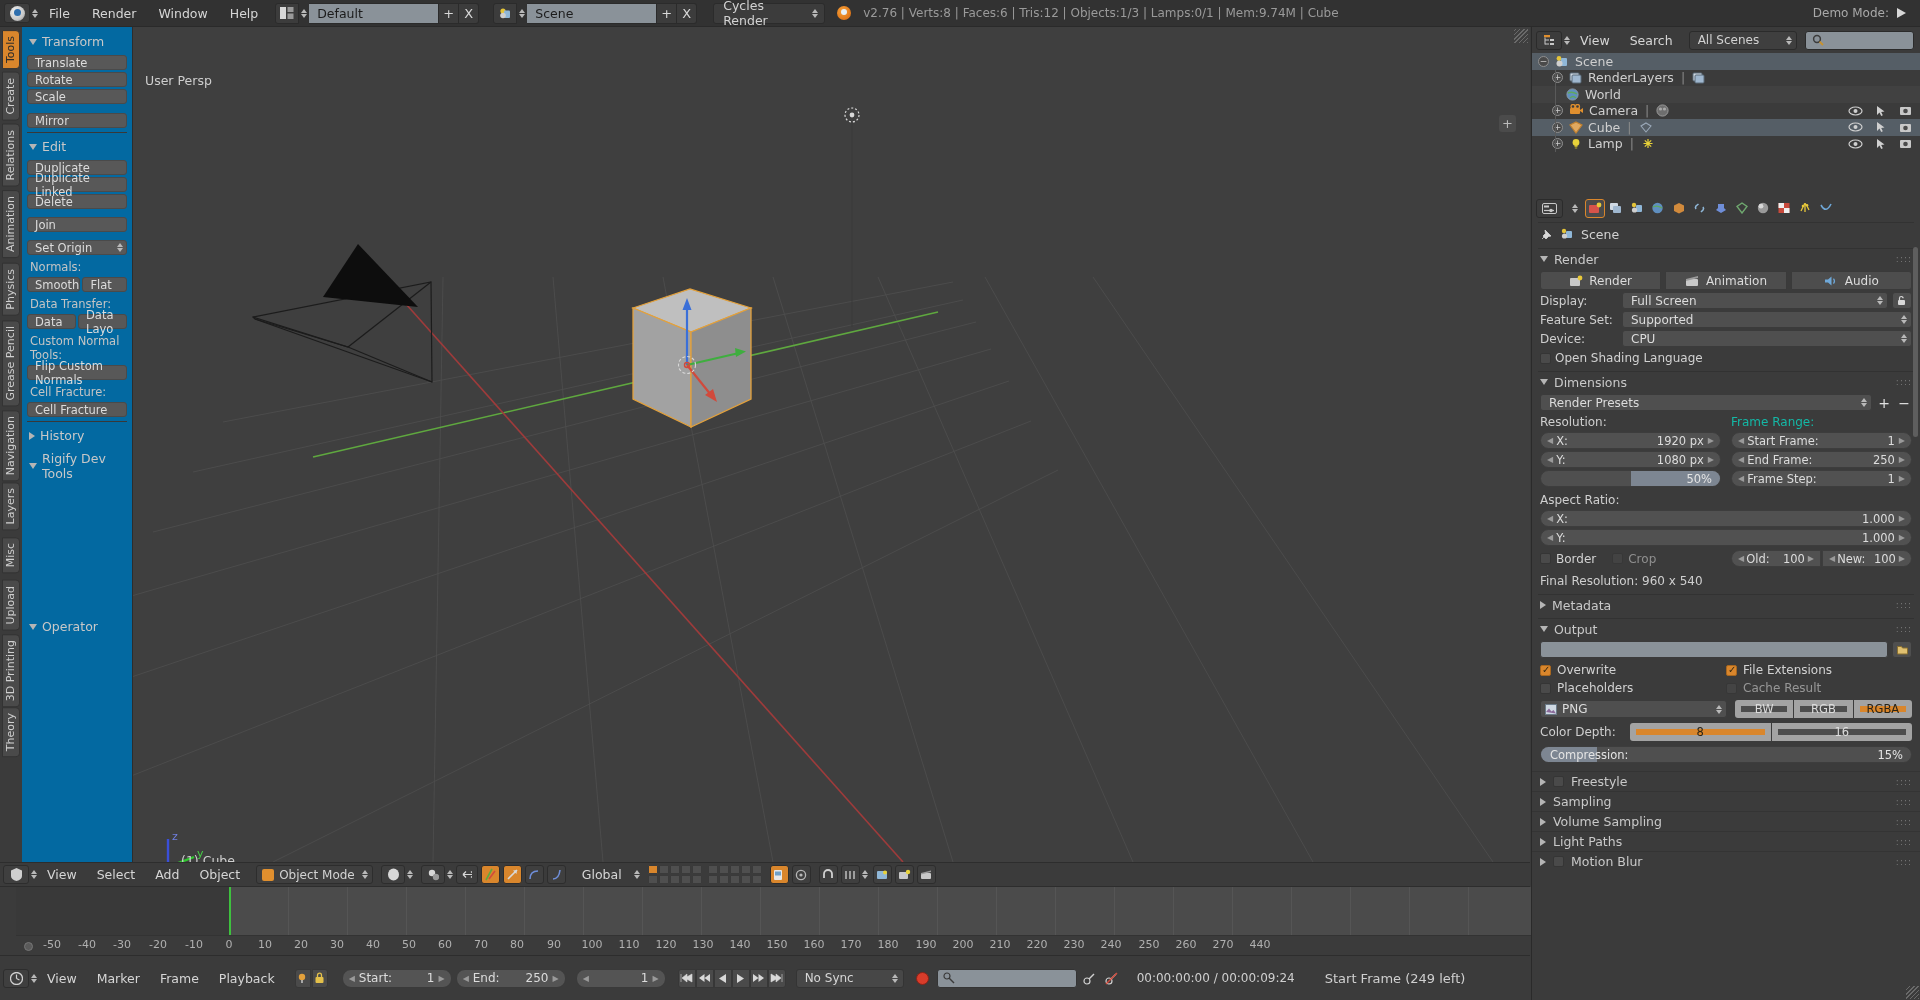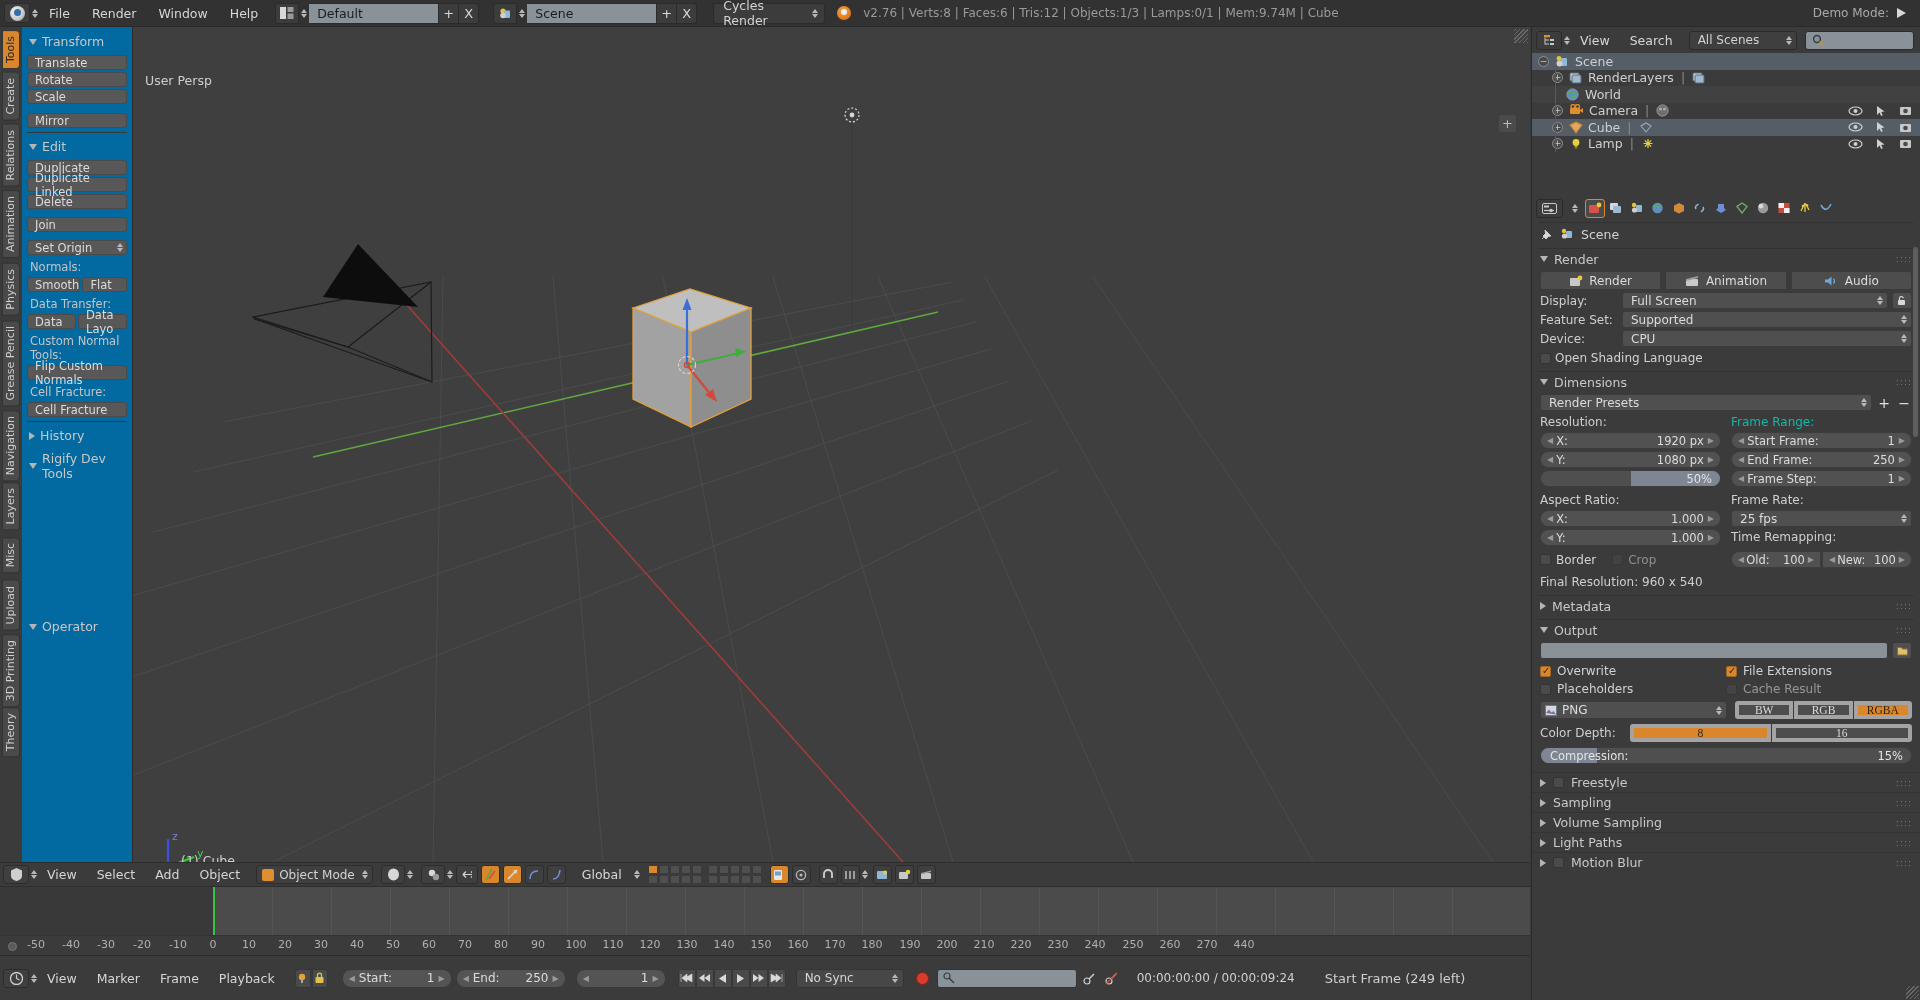--- a/index.html
+++ b/index.html
@@ -147,21 +147,21 @@
   .orange-box{width:12px;height:12px;background:#e08f2e;border-radius:2px;}
   .ico-sq { width:19px;height:19px;border:1px solid #2d2d2d;background:#3f3f3f;border-radius:3px;
             display:flex;align-items:center;justify-content:center;margin-left:3px;}
   .ico-sq.on { background:#d9862c; }
   .layer-grid{display:grid;grid-template-columns:repeat(5,10px);grid-template-rows:repeat(2,9px);gap:1px;margin-left:8px;}
   .layer-grid div{background:#4f4f4f;border:1px solid #3a3a3a;border-radius:1px;}
   .layer-grid div.act{background:#d9862c;}
 
   
   .timeline {
-    position:absolute; left:0; top:887px; width:1530px; height:68px;
+    position:absolute; left:16px; top:887px; width:1530px; height:68px;
     background:#3b3b3b;
   }
   .tl-track { position:absolute;left:0;top:0;width:1530px;height:48px;background:#4b4b4b;}
   .tl-before { position:absolute;left:0;top:0;width:213px;height:48px;background:#393939;}
   .tl-playhead{position:absolute;left:213px;top:0;width:2px;height:48px;background:#3ec13e;}
   .tl-ruler { position:absolute;left:0;top:48px;width:1530px;height:20px;background:#3b3b3b;border-top:1px solid #333;}
   .tl-tick { position:absolute; top:2px; font-size:11px; color:#b0b0b0; transform:translateX(-50%); }
   .tl-dot { position:absolute;left:8px;top:6px;width:9px;height:9px;border-radius:50%;background:#5a5a5a;border:1px solid #767676;}
   .tl-grid { position:absolute; top:0; width:1px; height:48px; background:#555; }
 
@@ -236,22 +236,22 @@
   .pr-chk.on{background:#d9862c;border-color:#a8671f;position:relative;}
   .pr-chk.on:after{content:"✓";position:absolute;left:1px;top:-2px;font-size:10px;color:#3a2a10;}
   .pr-num{height:17px;background:#515151;border:1px solid #3d3d3d;border-radius:9px;
      display:flex;align-items:center;justify-content:space-between;padding:0 6px;font-size:11.5px;color:#dcdcdc;}
   .pr-num .ar{color:#9a9a9a;font-size:8px;}
   .pr-slider{height:17px;background:#4f4f4f;border:1px solid #3d3d3d;border-radius:9px;position:relative;overflow:hidden;}
   .pr-slider .fill{position:absolute;left:0;top:0;height:100%;background:#7d8692;}
   .pr-slider .txt{position:relative;z-index:2;height:100%;display:flex;align-items:center;justify-content:flex-end;padding-right:8px;font-size:11.5px;color:#e4e4e4;}
   .pr-slider .txt.l{justify-content:space-between;padding-left:9px;}
   .pr-grp{display:flex;gap:1px;}
-  .pr-opt{flex:1;height:18px;background:#4d4d4d;border:4px solid #a3a3a3;display:flex;align-items:center;
-    justify-content:center;font-size:11.5px;color:#dcdcdc;font-family:Liberation Serif, serif;}
+  .pr-opt{flex:1;height:18px;background:#4d4d4d;border:6px solid #a3a3a3;display:flex;align-items:center;
+    justify-content:center;font-size:11.5px;color:#dcdcdc;}
   .pr-opt.on{background:#d9862c;color:#2b2416;}
   .pr-collapse{height:20px;display:flex;align-items:center;gap:7px;padding:0 8px;font-size:12.5px;color:#c9c9c9;
     border-top:1px solid #343434;}
   .pr-scroll{position:absolute;right:2px;top:50px;width:5px;height:190px;background:#5e5e5e;border-radius:3px;}
   .pr-grip{position:absolute;right:1px;bottom:1px;width:13px;height:13px;
     background:repeating-linear-gradient(-45deg,#6a6a6a 0 1px,transparent 1px 3px);}
   svg{display:block;}
 </style>
 </head>
 <body>
@@ -1253,31 +1253,20 @@
           <span>1.000</span>
             <span class="ar" style="margin-left:4px">▶</span>
         </div>
         <div class="pr-num">
           <span class="ar">◀</span>
             <span style="margin-right:auto;margin-left:3px">Y:</span>
           <span>1.000</span>
             <span class="ar" style="margin-left:4px">▶</span>
         </div>
       </div>
-      <div style="flex:1">
-        <div style="font-size:12px;color:#cfcfcf;margin-bottom:3px">Frame Rate:</div>
-        <div class="pr-val" style="height:17px;border-radius:3px;margin-bottom:3px">
-          <span>25 fps</span>
-          <span class="spin-arrows">
-              <i class="up"></i>
-              <i class="dn"></i>
-            </span>
-        </div>
-        <div style="font-size:12px;color:#cfcfcf;margin-bottom:3px">Time Remapping:</div>
-      </div>
     </div>
 
     <div style="display:flex;margin:4px 8px 0;gap:10px;align-items:center;">
       <div style="flex:1;display:flex;align-items:center;gap:16px;">
         <span style="display:flex;align-items:center;gap:5px">
           <span class="pr-chk"></span>
           <span style="font-size:12px">Border</span>
         </span>
         <span style="display:flex;align-items:center;gap:5px;opacity:.55">
           <span class="pr-chk"></span>

